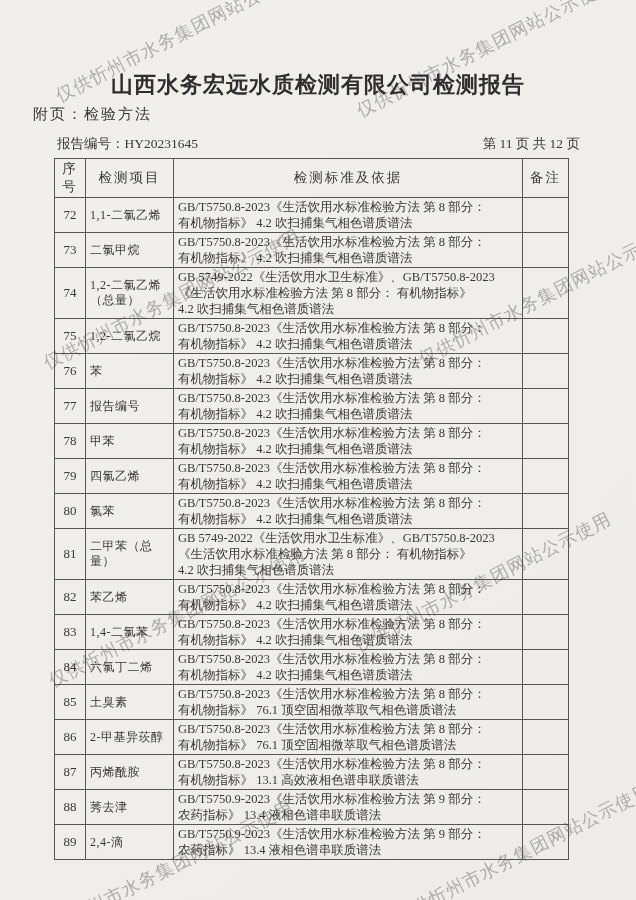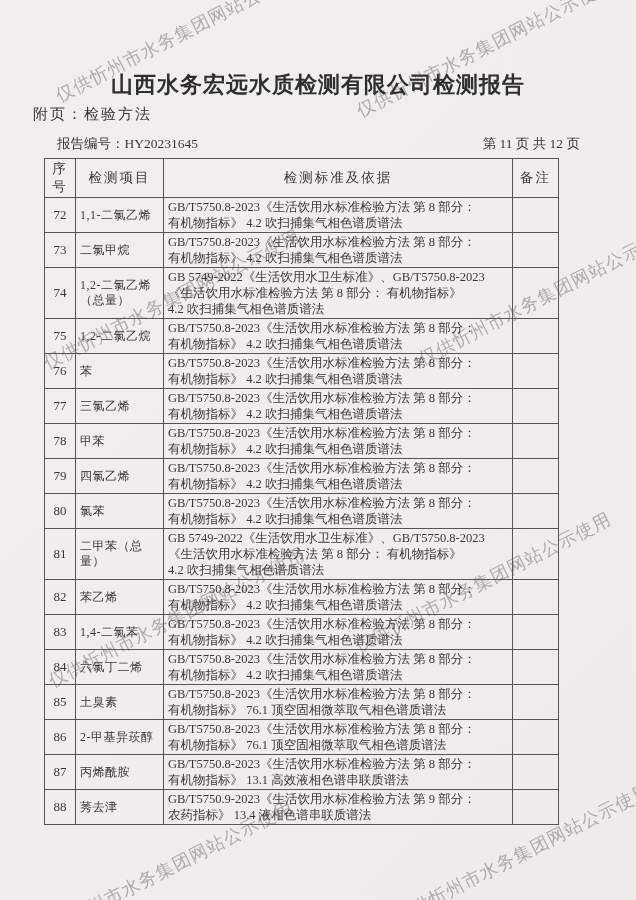--- a/index.html
+++ b/index.html
@@ -45,21 +45,21 @@
     font-size:15px;letter-spacing:2px;font-family:Liberation Serif, serif;
   }
   .meta-row{
     position:absolute;top:135px;left:57px;right:56px;
     display:flex;justify-content:space-between;align-items:baseline;
     font-size:13.5px;
     gap:23px;
   }
   
   table.methods{
-    position:absolute;top:158px;left:44px;
+    position:absolute;top:158px;left:54px;
     width:514px;
     border-collapse:collapse;
     table-layout:fixed;
   }
   table.methods th,table.methods td{
     border:1px solid #575553;
     padding:1px 4px;
     vertical-align:middle;
   }
   table.methods th{
@@ -159,21 +159,21 @@
         </tr>
         <tr>
           <td class="no">76</td>
           <td class="item">苯</td>
           <td class="std">GB/T5750.8-2023《生活饮用水标准检验方法 第 8 部分：
 有机物指标》 4.2 吹扫捕集气相色谱质谱法</td>
           <td class="note"></td>
         </tr>
         <tr>
           <td class="no">77</td>
-          <td class="item">三氯乙烯</td>
+          <td class="item">报告编号</td>
           <td class="std">GB/T5750.8-2023《生活饮用水标准检验方法 第 8 部分：
 有机物指标》 4.2 吹扫捕集气相色谱质谱法</td>
           <td class="note"></td>
         </tr>
         <tr>
           <td class="no">78</td>
           <td class="item">甲苯</td>
           <td class="std">GB/T5750.8-2023《生活饮用水标准检验方法 第 8 部分：
 有机物指标》 4.2 吹扫捕集气相色谱质谱法</td>
           <td class="note"></td>
@@ -242,16 +242,23 @@
 有机物指标》 13.1 高效液相色谱串联质谱法</td>
           <td class="note"></td>
         </tr>
         <tr>
           <td class="no">88</td>
           <td class="item">莠去津</td>
           <td class="std">GB/T5750.9-2023《生活饮用水标准检验方法 第 9 部分：
 农药指标》 13.4 液相色谱串联质谱法</td>
           <td class="note"></td>
         </tr>
+        <tr>
+          <td class="no">89</td>
+          <td class="item">2,4-滴</td>
+          <td class="std">GB/T5750.9-2023《生活饮用水标准检验方法 第 9 部分：
+农药指标》 13.4 液相色谱串联质谱法</td>
+          <td class="note"></td>
+        </tr>
       </tbody>
   </table>
 
 </div>
 
 </body></html>

